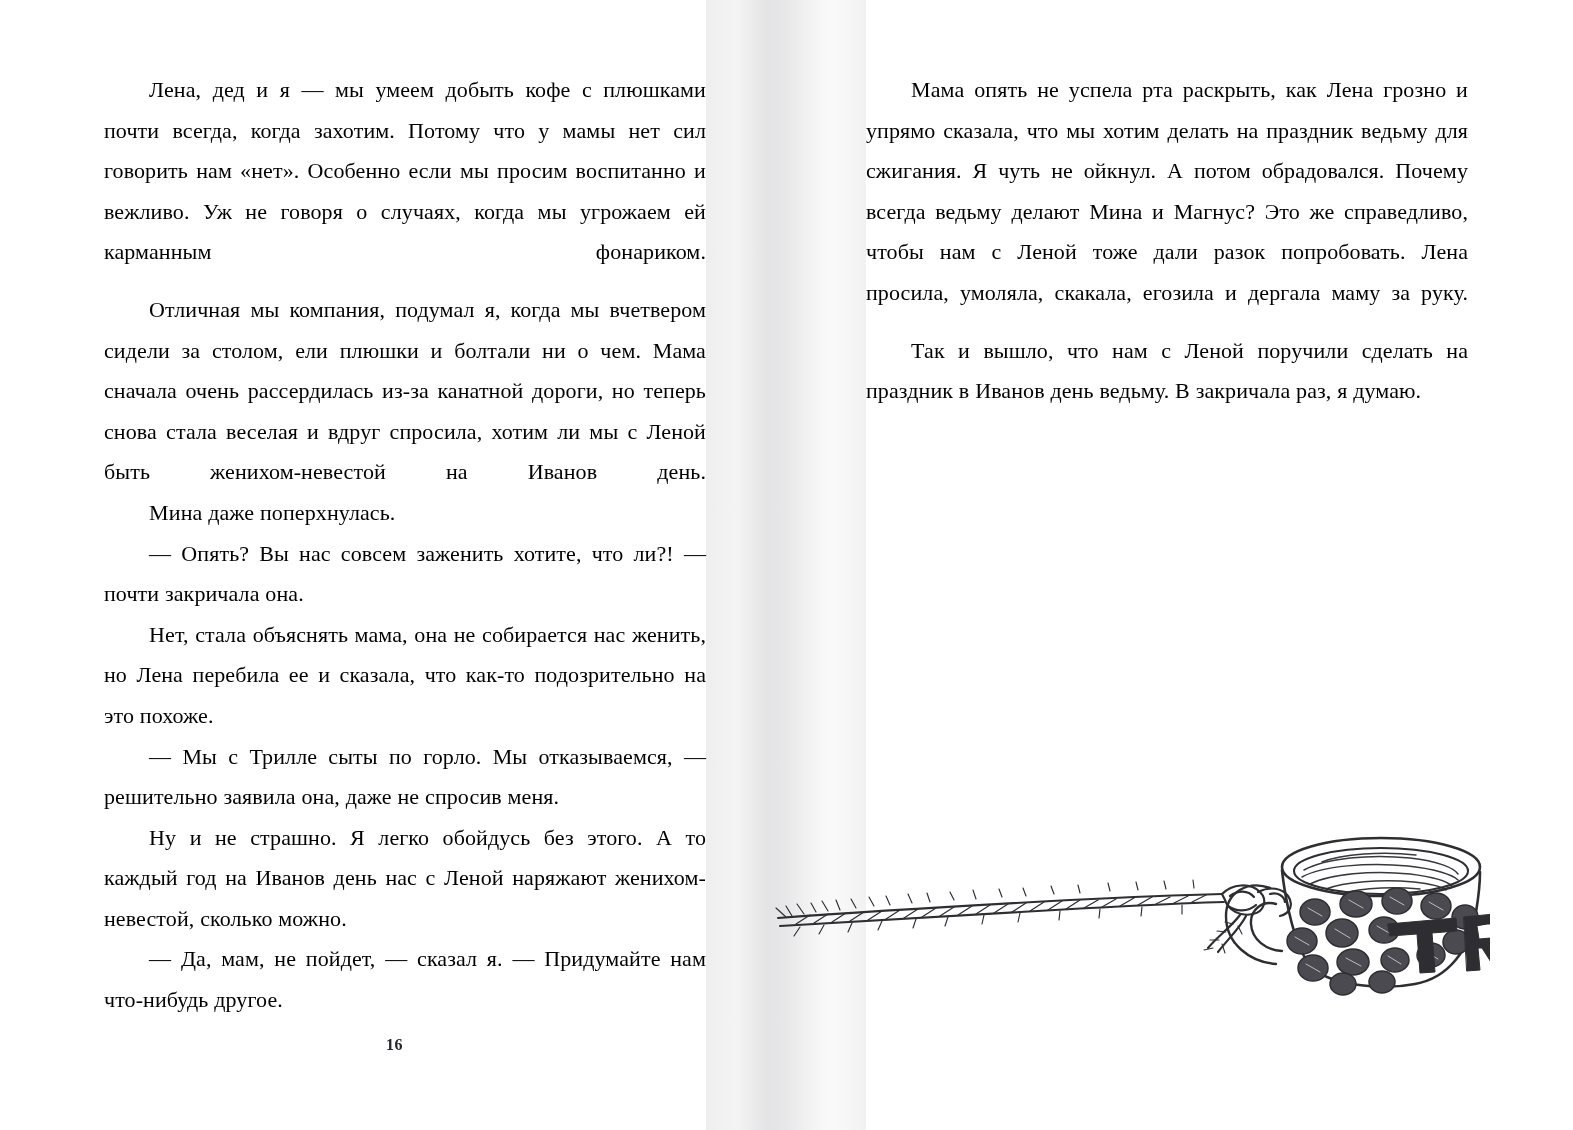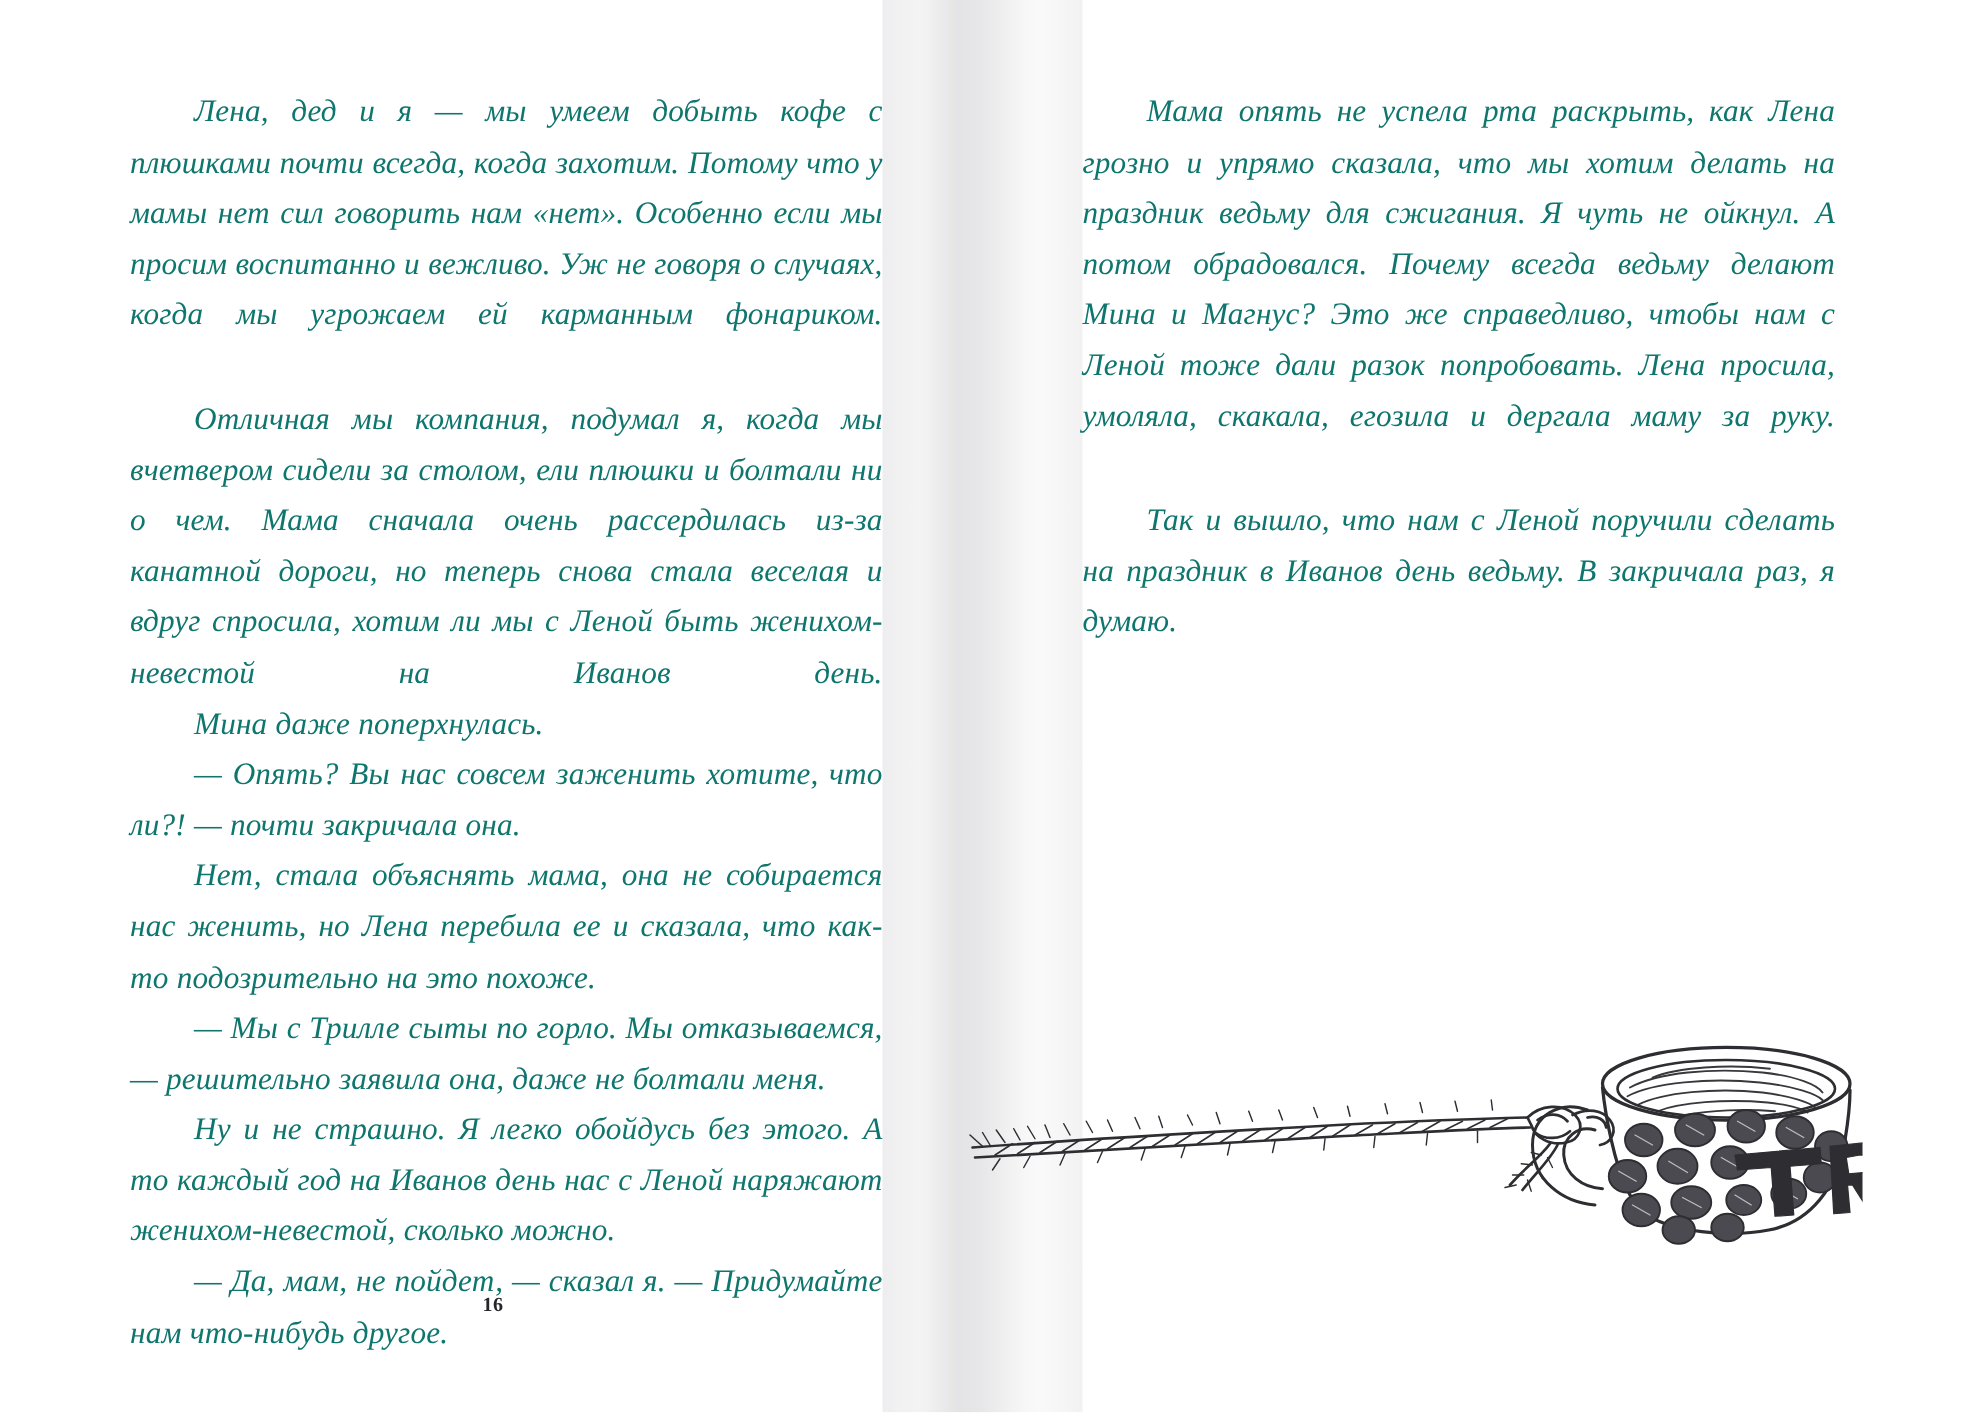--- a/index.html
+++ b/index.html
@@ -55,29 +55,28 @@
     width: 602px;
   }
   .column.left  { left: 104px; }
   .column.right { left: 866px; }
 
   .para {
     margin: 0;
     text-align: justify;
     text-align-last: left;
     text-indent: 2.05em;
-    font-size: 25px;
+    font-size: 22px;
     line-height: 40.6px;
-    color: #0f766e;
+    color: #000000;
     letter-spacing: 0.1px;
     word-spacing: 0.2px;
-    font-style: italic;
     -webkit-font-smoothing: antialiased;
   }
-  .para.block-gap { margin-top: 43px; }
+  .para.block-gap { margin-top: 17px; }
   .para.last-line-justify { text-align-last: justify; }
 
   .page-number {
     position: absolute;
     left: 386px;
     top: 1036px;
     font-size: 16px;
     font-weight: bold;
     color: #26262a;
     letter-spacing: 0.4px;
@@ -102,21 +101,21 @@
     <div class="gutter-edge left"></div>
     <div class="gutter-edge right"></div>
   </div>
 
   <div class="column left">
     <p class="para last-line-justify">Лена, дед и я — мы умеем добыть кофе с плюшками почти всегда, когда захотим. Потому что у мамы нет сил говорить нам «нет». Особенно если мы просим воспитанно и вежливо. Уж не говоря о случаях, когда мы угрожаем ей карманным фонариком.</p>
     <p class="para block-gap last-line-justify">Отличная мы компания, подумал я, когда мы вчетвером сидели за столом, ели плюшки и болтали ни о чем. Мама сначала очень рассердилась из-за канатной дороги, но теперь снова стала веселая и вдруг спросила, хотим ли мы с Леной быть женихом-невестой на Иванов день.</p>
     <p class="para">Мина даже поперхнулась.</p>
     <p class="para">— Опять? Вы нас совсем заженить хотите, что ли?! — почти закричала она.</p>
     <p class="para">Нет, стала объяснять мама, она не собирается нас женить, но Лена перебила ее и сказала, что как-то подозрительно на это похоже.</p>
-    <p class="para">— Мы с Трилле сыты по горло. Мы отказываемся, — решительно заявила она, даже не болтали меня.</p>
+    <p class="para">— Мы с Трилле сыты по горло. Мы отказываемся, — решительно заявила она, даже не спросив меня.</p>
     <p class="para">Ну и не страшно. Я легко обойдусь без этого. А то каждый год на Иванов день нас с Леной наряжают женихом-невестой, сколько можно.</p>
     <p class="para">— Да, мам, не пойдет, — сказал я. — Придумайте нам что-нибудь другое.</p>
   </div>
 
   <div class="page-number">16</div>
 
   <div class="column right">
     <p class="para last-line-justify">Мама опять не успела рта раскрыть, как Лена грозно и упрямо сказала, что мы хотим делать на праздник ведьму для сжигания. Я чуть не ойкнул. А потом обрадовался. Почему всегда ведьму делают Мина и Магнус? Это же справедливо, чтобы нам с Леной тоже дали разок попробовать. Лена просила, умоляла, скакала, егозила и дергала маму за руку.</p>
     <p class="para block-gap">Так и вышло, что нам с Леной поручили сделать на праздник в Иванов день ведьму. В закричала раз, я думаю.</p>
   </div>

